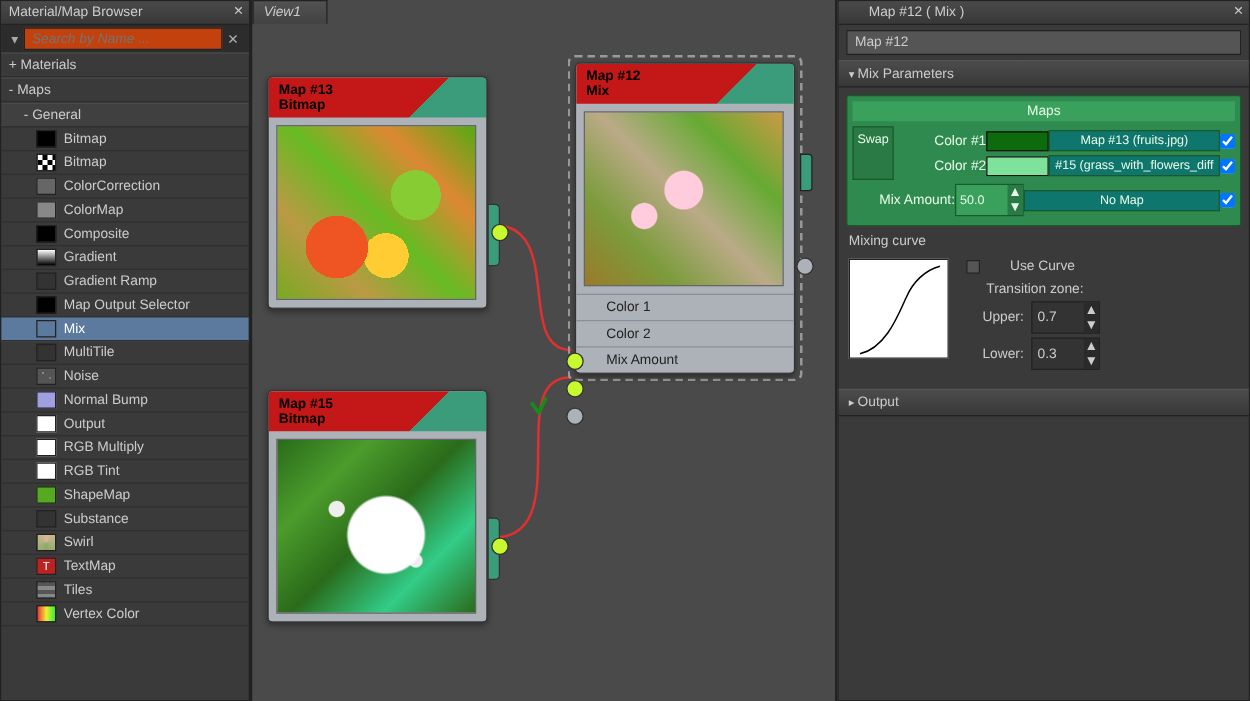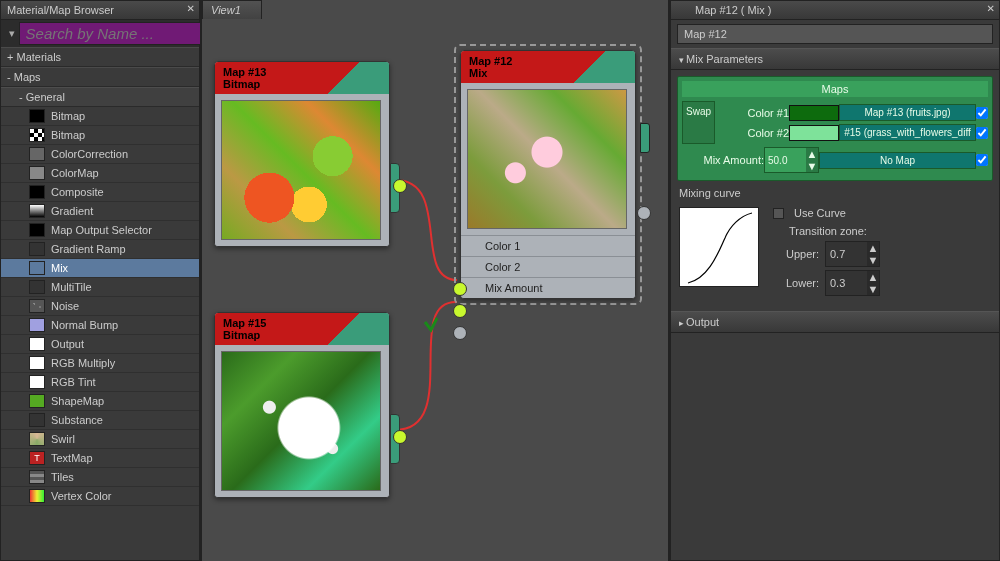--- a/index.html
+++ b/index.html
@@ -4,21 +4,21 @@
 <style>
 * { margin: 0; padding: 0; box-sizing: border-box; font-family: 'Segoe UI', Tahoma, sans-serif; font-size: 11px; }
 body { background: #3a3a3a; color: #ccc; overflow: hidden; }
 .app { display: flex; width: 1000px; height: 561px; }
 
 
 .left-panel { width: 200px; background: #3a3a3a; display: flex; flex-direction: column; border: 1px solid #222; }
 .panel-header { background: linear-gradient(#4a4a4a,#383838); padding: 3px 6px; border-bottom: 1px solid #222; position: relative; display: flex; align-items: center; }
 .panel-header .close-x { position: absolute; right: 4px; top: 2px; font-size: 10px; cursor: pointer; }
 .search-row { display: flex; align-items: center; background: #2c2c2c; padding: 2px 4px; }
-.search-row input { flex: 1; background: #701a75; border: 1px solid #222; color: #ccc; padding: 2px 6px; font-style: italic; font-size: 15px; }
+.search-row input { flex: 1; background: #c2410c; border: 1px solid #222; color: #ccc; padding: 2px 6px; font-style: italic; font-size: 11px; }
 .search-row .chev, .search-row .clear { padding: 0 4px; cursor: pointer; color: #aaa; }
 .section-head { background: #3a3a3a; padding: 3px 6px; border-bottom: 1px solid #2a2a2a; border-top: 1px solid #4a4a4a; }
 .tree { flex: 1; overflow-y: auto; overflow-x:hidden; }
 .cat-row { padding: 3px 10px; background: #404040; cursor:pointer; border-bottom:1px solid #2a2a2a; border-top:1px solid #4d4d4d; }
 .item-row { padding: 2px 6px 2px 28px; display: flex; align-items: center; gap: 6px; cursor: pointer; border-bottom:1px solid #2f2f2f; }
 .item-row.selected { background: #5c7a9e; color: #fff; }
 .swatch { width: 16px; height: 14px; border: 1px solid #222; flex-shrink: 0; background:#333; display:flex; align-items:center; justify-content:center; font-size:9px; overflow:hidden; }
 
 
 .center { flex: 1; background: #4a4a4a; position: relative; border-left:2px solid #222; border-right:2px solid #222; }
@@ -67,21 +67,21 @@
 .swap-btn { background:#2a7a45; border:1px solid #1a5a2a; padding:4px 3px; font-size:10px; cursor:pointer; }
 .spinner { background:#39a15c; border:1px solid #1a5a2a; width:55px; display:flex;align-items:center; }
 .spinner input { flex:1; background:transparent; border:none; color:#e8fce8; padding:1px 3px; width:38px; font-size:10px;}
 .spinner .spin { width:12px; background:#2a7a45; display:flex; flex-direction:column; font-size:6px; }
 .spinner .spin div { flex:1; text-align:center; cursor:pointer; }
 
 .curve-section { display:flex; gap:14px; padding:6px 2px; }
 .curve-box { width:80px; height:80px; background:#fff; border:1px solid #222; position:relative; }
 .curve-box svg { position:absolute; top:0; left:0; }
 .curve-right { flex:1; }
-.chk-row { display:flex; align-items:center; gap:10px; margin-bottom:6px; font-size:11px; }
+.chk-row { display:flex; align-items:center; gap:24px; margin-bottom:6px; font-size:11px; }
 .spin2 { display:flex; align-items:center; gap:6px; margin:3px 0; }
 .spin2 .lbl2 { width:46px; text-align:right; }
 .spin2 .sbox { width:55px; background:#333; border:1px solid #222; display:flex; }
 .spin2 input { flex:1; width:38px; background:transparent; border:none; color:#ccc; padding:1px 4px; font-size:11px; }
 .spin2 .arrs { width:12px; background:#2a2a2a; display:flex; flex-direction:column; font-size:6px;}
 .spin2 .arrs div{flex:1;text-align:center;cursor:pointer;}
 
 .gray-chk { width:11px; height:11px; background:#555; border:1px solid #222; display:inline-block; }
 </style>
 </head>
@@ -122,26 +122,26 @@
           </div>
           <div class="item-row">
             <span class="swatch" style="background: rgb(0, 0, 0);"></span>
             <span>Composite</span>
           </div>
           <div class="item-row">
             <span class="swatch" style="background: linear-gradient(rgb(255, 255, 255), rgb(0, 0, 0));"></span>
             <span>Gradient</span>
           </div>
           <div class="item-row">
+            <span class="swatch" style="background: rgb(51, 51, 51);"></span>
+            <span>Gradient Ramp</span>
+          </div>
+          <div class="item-row">
             <span class="swatch" style="background: rgb(0, 0, 0);"></span>
             <span>Map Output Selector</span>
-          </div>
-          <div class="item-row">
-            <span class="swatch" style="background: rgb(51, 51, 51);"></span>
-            <span>Gradient Ramp</span>
           </div>
           <div class="item-row selected">
             <span class="swatch" style="background: rgb(92, 122, 158);"></span>
             <span>Mix</span>
           </div>
           <div class="item-row">
             <span class="swatch" style="background: rgb(51, 51, 51);"></span>
             <span>MultiTile</span>
           </div>
           <div class="item-row">

